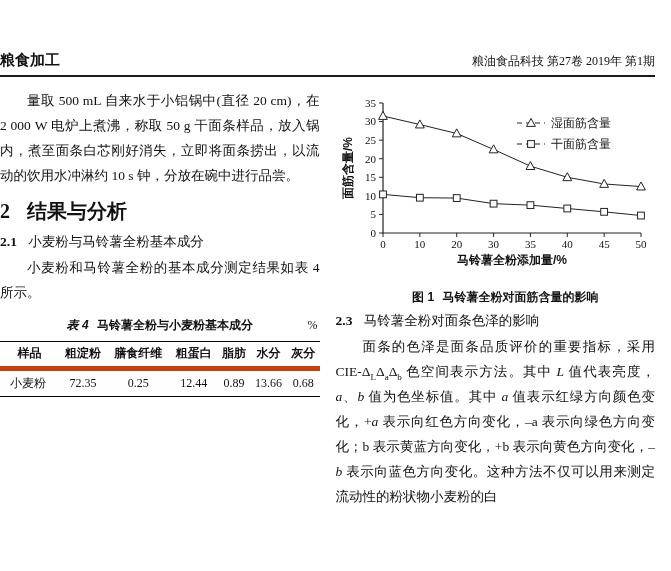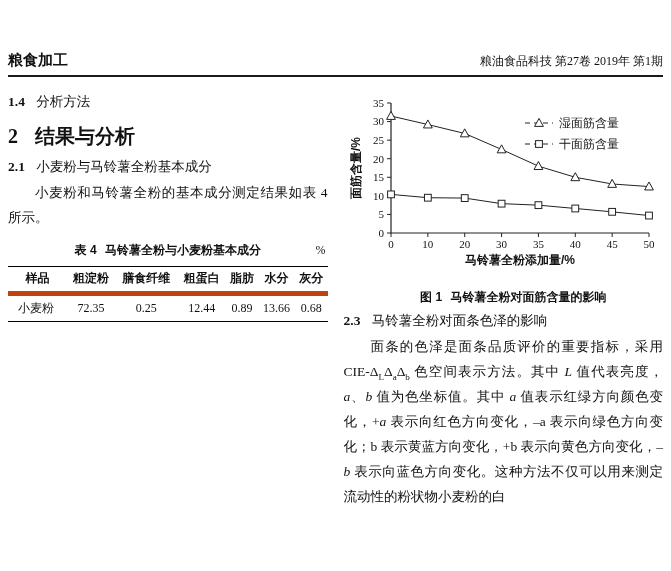--- a/index.html
+++ b/index.html
@@ -1,18 +1,18 @@
 <!DOCTYPE html>
 <html><head>
 <meta charset="utf-8">
 <style>
   html,body{margin:0;padding:0;background:#fff;}
   body{width:671px;height:571px;overflow:hidden;color:#111;
        font-family:"Liberation Serif","DejaVu Serif",serif;}
-  .page{width:655px;height:561px;padding:8px 8px 2px 8px;}
+  .page{width:655px;height:561px;padding:8px 8px 2px 0;}
 
   
   .page-header{display:flex;justify-content:space-between;align-items:flex-end;
                border-bottom:2px solid #1a1a1a;padding-bottom:5px;}
   .hdr-section{font-family:"Liberation Sans","DejaVu Sans",sans-serif;
                font-weight:bold;font-size:15px;}
   .hdr-journal{font-size:12px;margin-top:45px;}
 
   
   .columns{display:flex;gap:16px;margin-top:12px;}
@@ -32,21 +32,21 @@
   h3{font-size:13.5px;margin:2px 0;}
   h4{font-size:13.5px;margin:1px 0;}
 
   
   .table-block{margin-top:8px;}
   .table-title{position:relative;text-align:center;font-size:12px;
                font-family:"Liberation Sans","DejaVu Sans",sans-serif;
                font-weight:bold;margin-bottom:5px;}
   .table-title .unit{position:absolute;right:2px;top:0;
                font-family:"Liberation Serif","DejaVu Serif",serif;font-weight:normal;}
-  .table-title .tlabel{margin-right:0.7em;}
+  .table-title .tlabel{margin-right:0.7em;font-style:italic;}
   table.basic{width:100%;border-collapse:collapse;font-size:12px;line-height:1.3;
               border-top:1.5px solid #000;border-bottom:1.5px solid #000;}
   table.basic th{border-bottom:5px solid #c2410c;font-weight:bold;padding:4px 1px;text-align:center;}
   table.basic td{padding:5px 1px;text-align:center;}
   table.basic td.c0{text-align:left;padding-left:10px;}
 
   
   figure{margin:4px 0 2px 0;text-align:center;}
   figcaption{font-family:"Liberation Sans","DejaVu Sans",sans-serif;
              font-weight:bold;font-size:12px;margin-top:2px;}
@@ -58,24 +58,22 @@
 <div class="page">
 
   <div class="page-header">
     <span class="hdr-section">粮食加工</span>
     <span class="hdr-journal">粮油食品科技 第27卷 2019年 第1期</span>
   </div>
 
   <div class="columns">
 
     <div class="col">
+      <p class="indent">量取 500 mL 自来水于小铝锅中(直径 20 cm)，在 2 000 W 电炉上煮沸，称取 50 g 干面条样品，放入锅内，煮至面条白芯刚好消失，立即将面条捞出，以流动的饮用水冲淋约 10 s 钟，分放在碗中进行品尝。</p>
 
-      <h3>
-        <span class="hnum">1.4</span><span class="htxt">分析方法</span>
-      </h3>
 
 
 
 
 
       <h2>
         <span class="hnum">2</span><span class="htxt">结果与分析</span>
       </h2>
 
       <h3>

